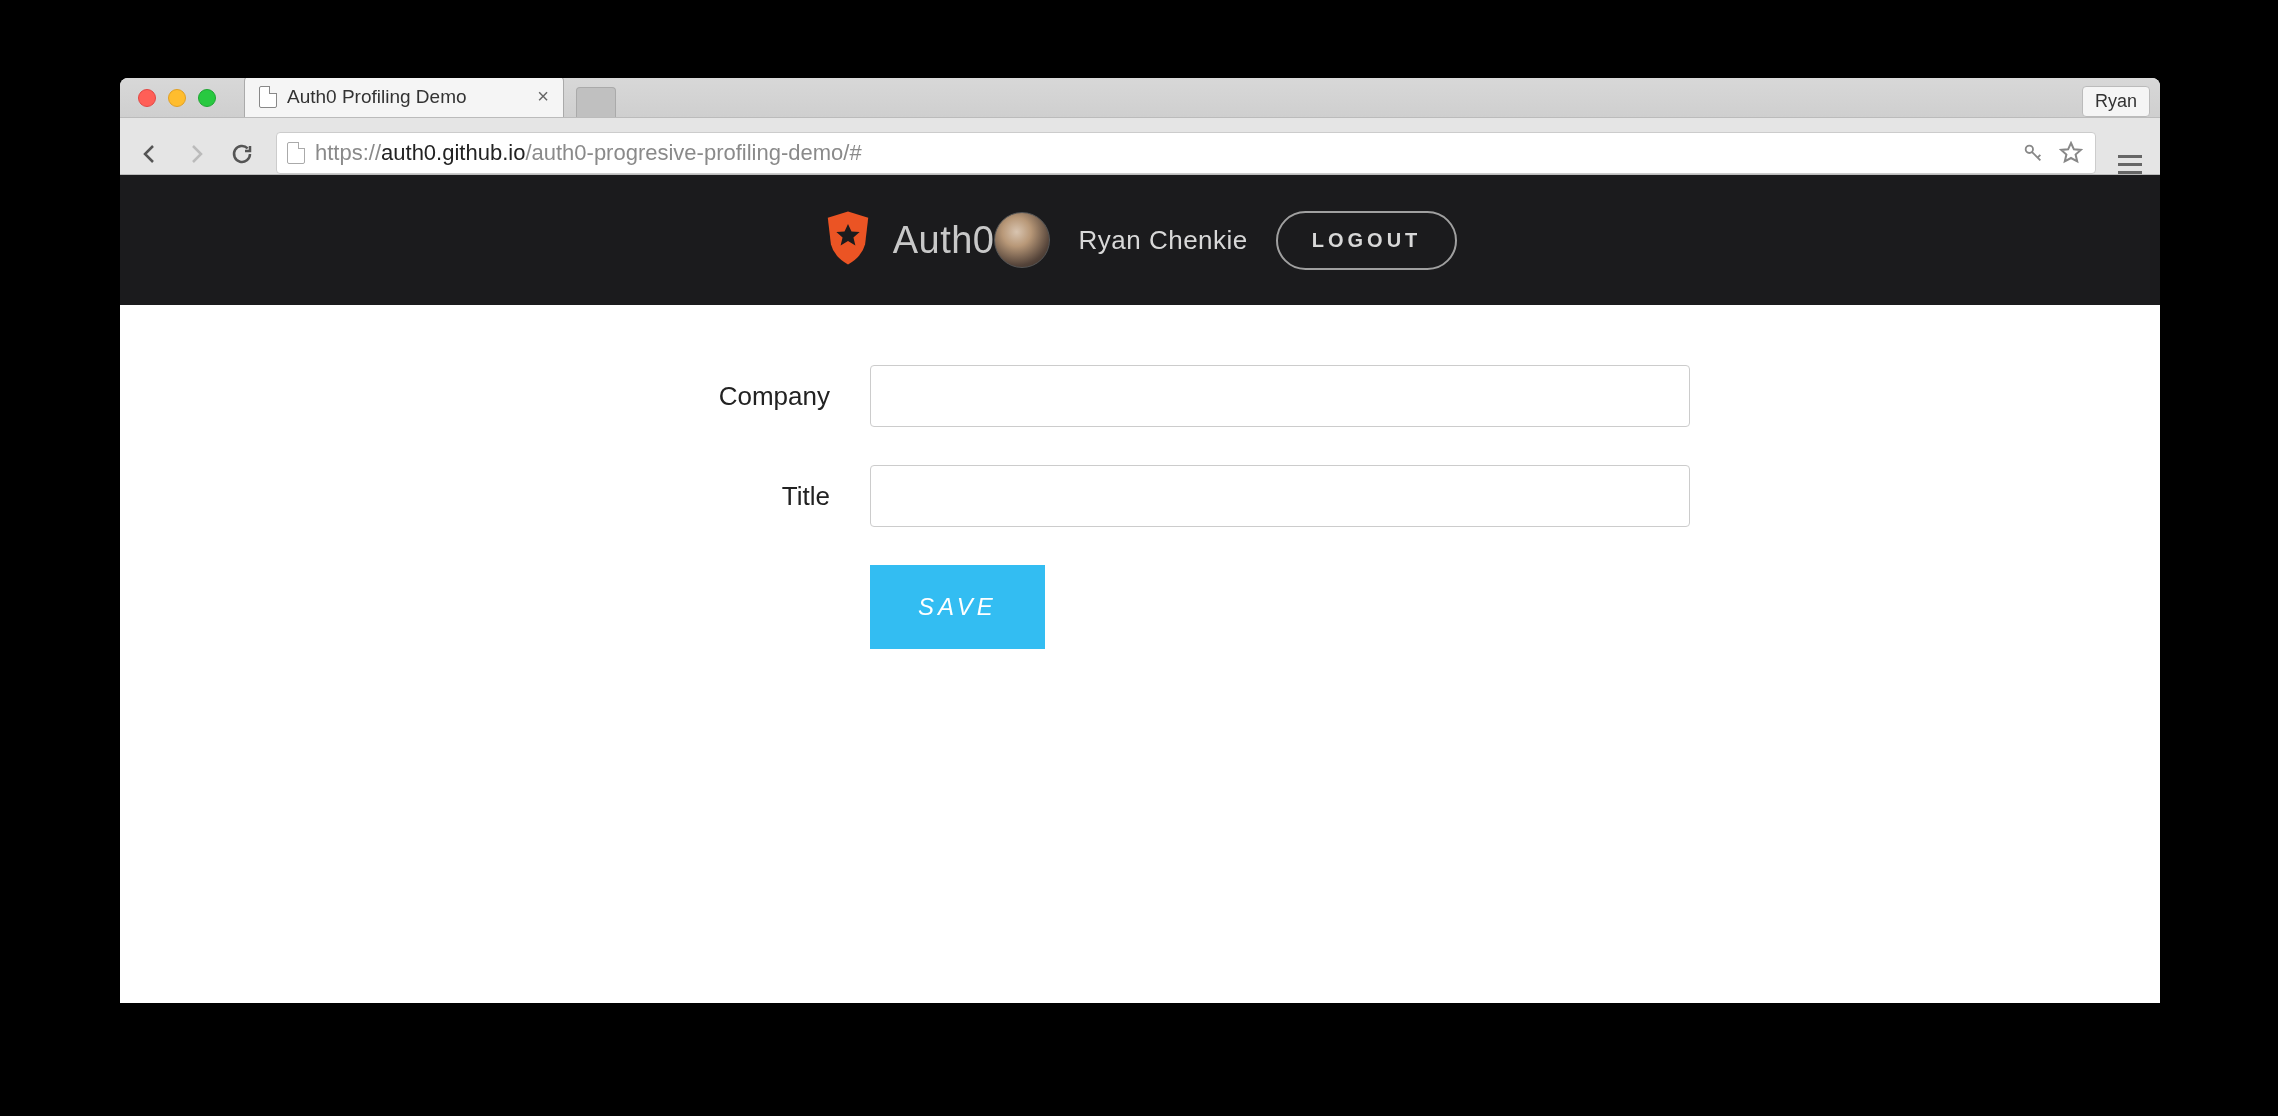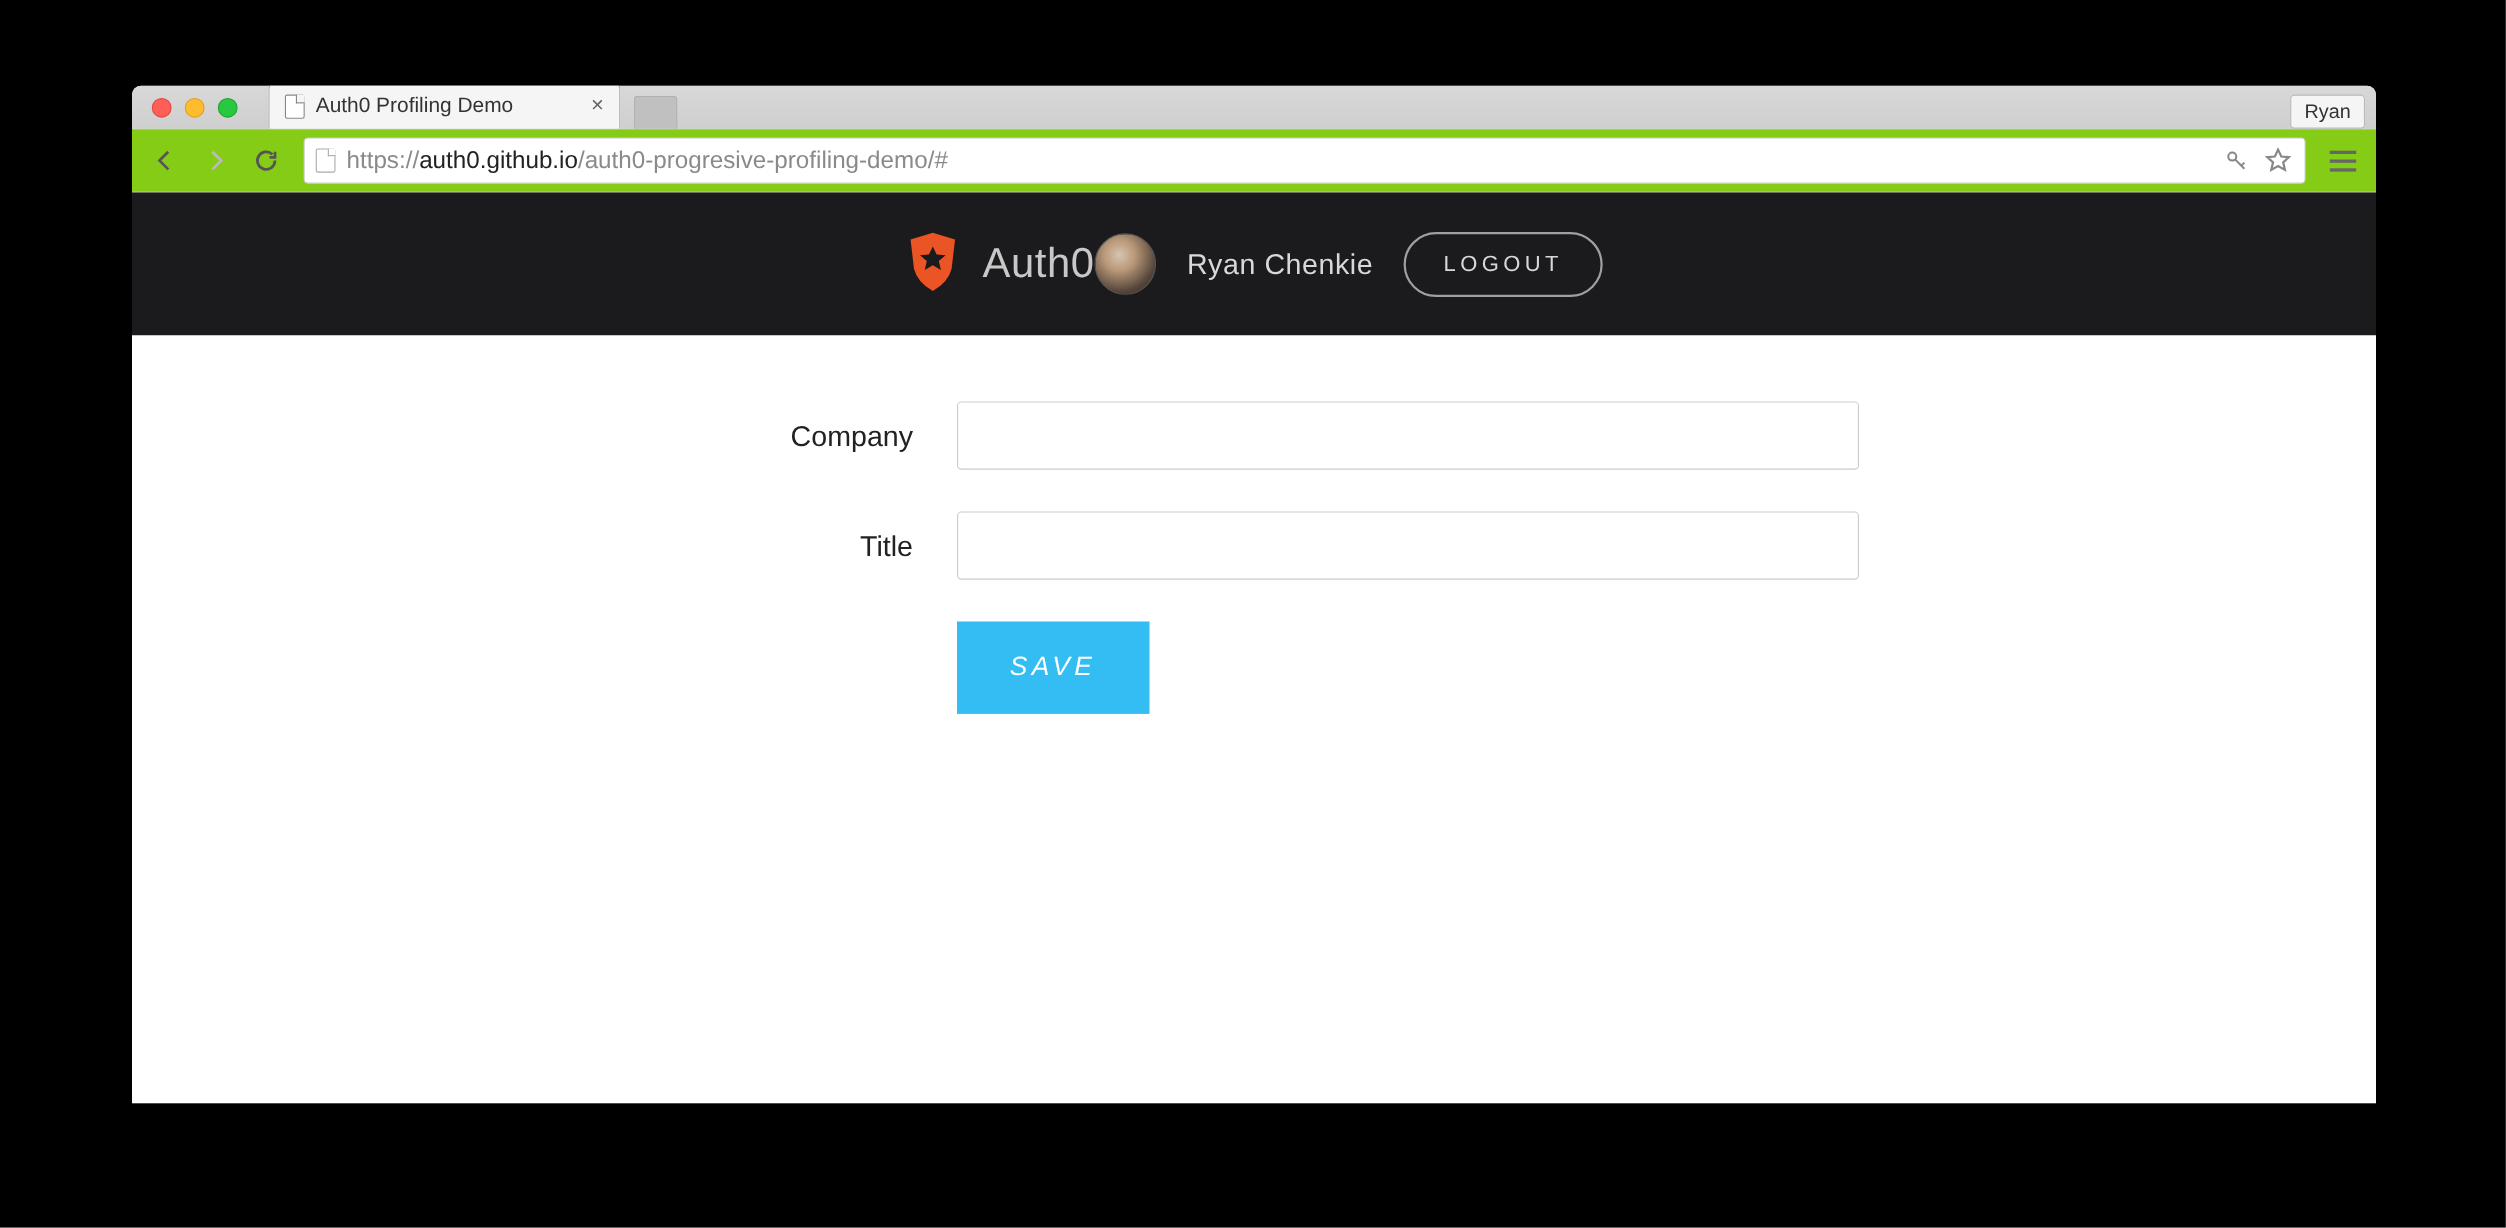--- a/index.html
+++ b/index.html
@@ -68,25 +68,25 @@
       top: 8px;
       background: #f5f5f5;
       border: 1px solid #bbb;
       border-radius: 4px;
       padding: 4px 12px;
       font-size: 18px;
       color: #333;
     }
     .chrome-toolbar {
       height: 58px;
-      background: #84cc16;
+      background: #e5e5e5;
       border-top: 1px solid #bbb;
       border-bottom: 1px solid #bbb;
       display: flex;
-      align-items: center;
+      align-items: flex-end;
       padding: 0 10px;
       gap: 6px;
     }
     .nav-btn {
       width: 40px; height: 40px; display:flex; align-items:center; justify-content:center;
       color: #555;
     }
     .nav-btn.disabled { color: #bbb; }
     .nav-btn svg { width: 24px; height: 24px; }
     .omnibox {
@@ -130,21 +130,21 @@
     .username { color: #d8d8d8; font-size: 26px; font-weight: 400; letter-spacing: 0.5px; }
     .logout-btn {
       border: 2px solid #a0a0a0;
       background: transparent;
       color: #d8d8d8;
       font-size: 20px;
       letter-spacing: 4px;
       padding: 16px 34px;
       border-radius: 999px;
       cursor: pointer;
-      font-weight: 400;
+      font-weight: 700;
     }
     .page-body {
       flex:1; background:#fff; padding-top: 60px;
     }
     .form {
       width: 1100px;
       margin: 0 auto;
     }
     .form-row {
       display:flex; align-items:center; margin-bottom: 38px;

